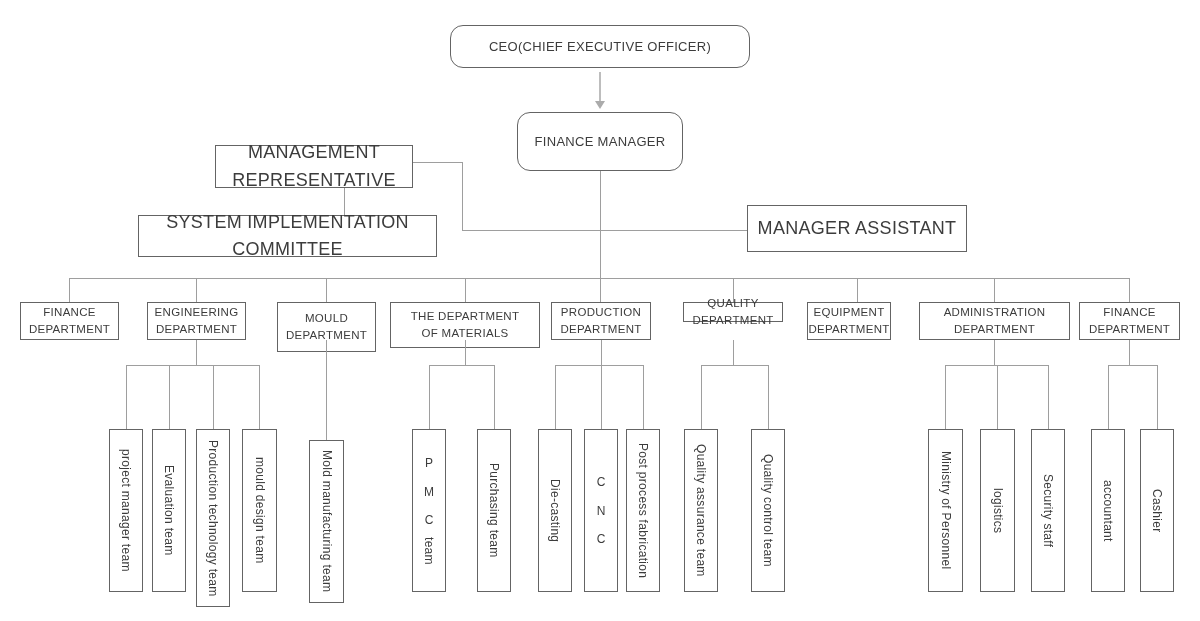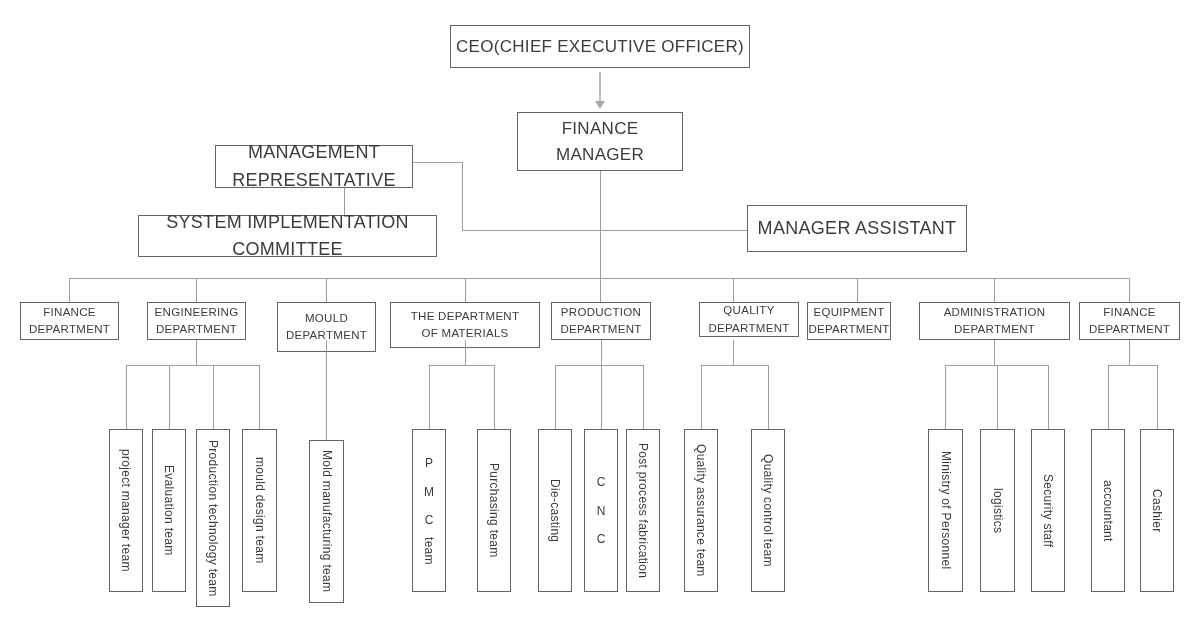--- a/index.html
+++ b/index.html
@@ -11,21 +11,21 @@
   html,body{margin:0;padding:0;background:#fff;}
   #canvas{
     position:relative;width:1200px;height:621px;background:#ffffff;overflow:hidden;
     font-family:"Liberation Sans", sans-serif;color:var(--text);
   }
   .box{
     position:absolute;box-sizing:border-box;border:1px solid var(--border);background:#fff;
     display:flex;flex-direction:column;align-items:center;justify-content:center;
     text-align:center;font-size:11.5px;letter-spacing:0.3px;line-height:1.5;
   }
-  .lg{font-size:17px;}
+  .lg{font-size:13px;border-radius:13px;}
   .md{font-size:18px;}
   .bl{display:block;}
   .hline{position:absolute;height:1px;background:var(--line);}
   .vline{position:absolute;width:1px;background:var(--line);}
   .team{
     position:absolute;box-sizing:border-box;top:429px;width:34px;height:163px;
     border:1px solid var(--border);background:#fff;
     display:flex;flex-direction:column;align-items:center;justify-content:center;
     font-size:12px;letter-spacing:0.3px;
   }
@@ -98,21 +98,21 @@
     <span class="bl">DEPARTMENT</span>
   </div>
   <div class="box" style="left:390px;top:302px;width:150px;height:46px;">
     <span class="bl">THE DEPARTMENT</span>
     <span class="bl">OF MATERIALS</span>
   </div>
   <div class="box" style="left:551px;top:302px;width:100px;height:38px;">
     <span class="bl">PRODUCTION</span>
     <span class="bl">DEPARTMENT</span>
   </div>
-  <div class="box" style="left:683px;top:302px;width:100px;height:35px;margin-left:16px;">
+  <div class="box" style="left:683px;top:302px;width:100px;height:20px;">
     <span class="bl">QUALITY</span>
     <span class="bl">DEPARTMENT</span>
   </div>
   <div class="box" style="left:807px;top:302px;width:84px;height:38px;">
     <span class="bl">EQUIPMENT</span>
     <span class="bl">DEPARTMENT</span>
   </div>
   <div class="box" style="left:919px;top:302px;width:151px;height:38px;">
     <span class="bl">ADMINISTRATION</span>
     <span class="bl">DEPARTMENT</span>

